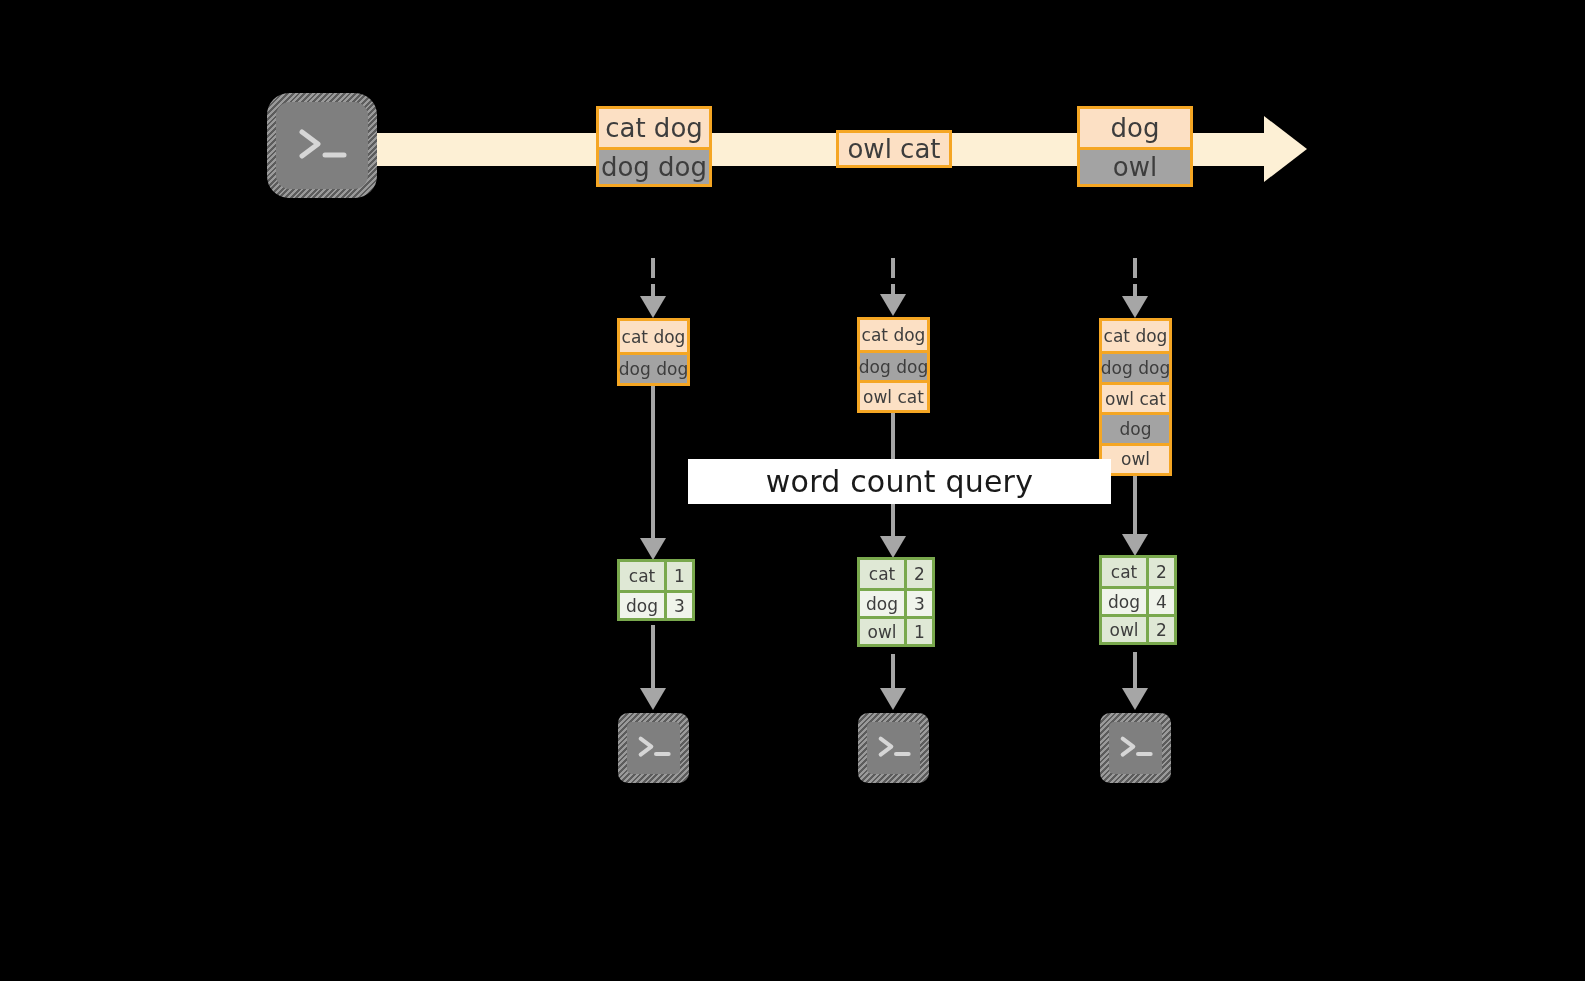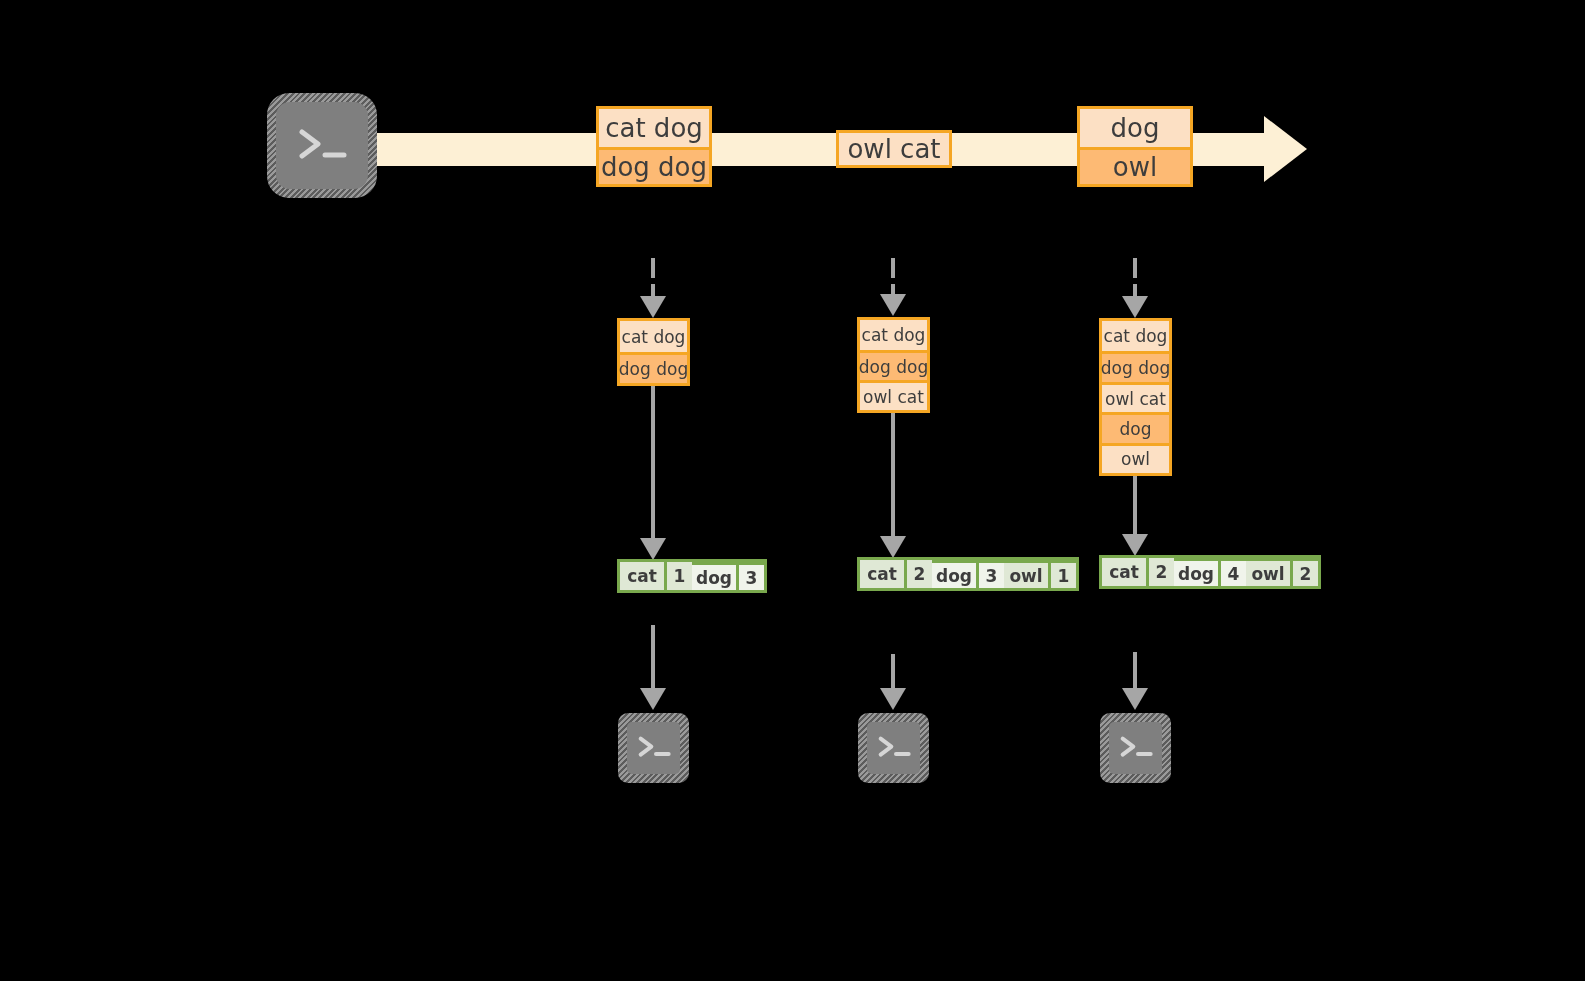--- a/index.html
+++ b/index.html
@@ -82,36 +82,35 @@
   .obox .row {
     flex: 1 1 auto;
     display: flex;
     align-items: center;
     justify-content: center;
     color: #3d3d3d;
     white-space: nowrap;
     box-sizing: border-box;
   }
   .obox .row.dark  { background: #fce0c4; }
-  .obox .row.light { background: #fdba74; }
+  .obox .row.light { background: #a3a3a3; }
   .obox .row + .row { border-top: 3px solid #f5a623; }
 
   .obox.big  .row { font-size: 26px; height: 37px; }
   .obox.small .row { font-size: 17px; height: 25px; }
 
   
   .gtable {
     position: absolute;
     box-sizing: border-box;
     border: 3px solid #79a84d;
     background: #15803d;
     display: flex;
-    flex-direction: row;
+    flex-direction: column;
     z-index: 5;
-    font-weight: bold;
   }
   .gtable .grow {
     display: flex;
     height: 28px;
     box-sizing: border-box;
   }
   .gtable .grow + .grow { border-top: 3px solid #79a84d; }
   .gtable .grow.dark  .cell { background: #dfe8d5; }
   .gtable .grow.light .cell { background: #f0f4eb; }
   .gtable .cell {
@@ -310,14 +309,17 @@
     <div class="hatch"></div>
     <div class="body"></div>
     <div class="glyph">
       <svg width="40" height="30" viewBox="0 0 60 44" aria-hidden="true">
         <path d="M10 8 L26 20 L10 32" fill="none" stroke="#d6d6d6" stroke-width="6" stroke-linecap="round" stroke-linejoin="round"></path>
         <path d="M33 31 L52 31" fill="none" stroke="#d6d6d6" stroke-width="6" stroke-linecap="round"></path>
       </svg>
     </div>
   </div>
 
+  <div class="query-band" style="left:688px; top:459px; width:423px; height:45px;">
+    <span class="label">word count query</span>
+  </div>
 
 </div>
 
 </body></html>

